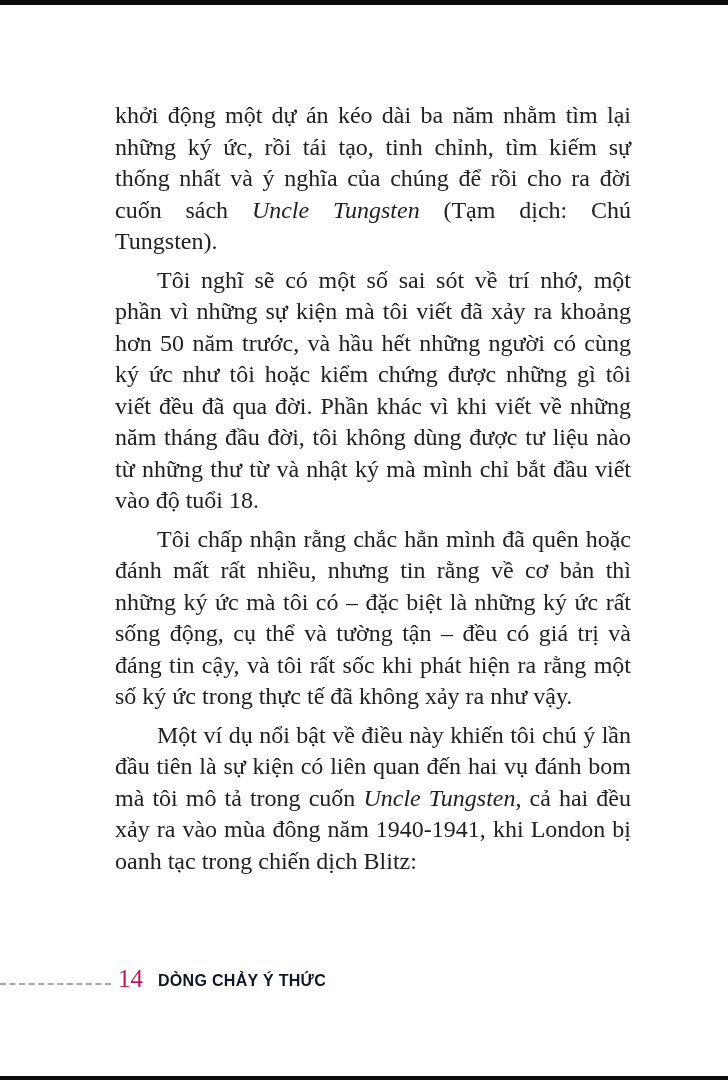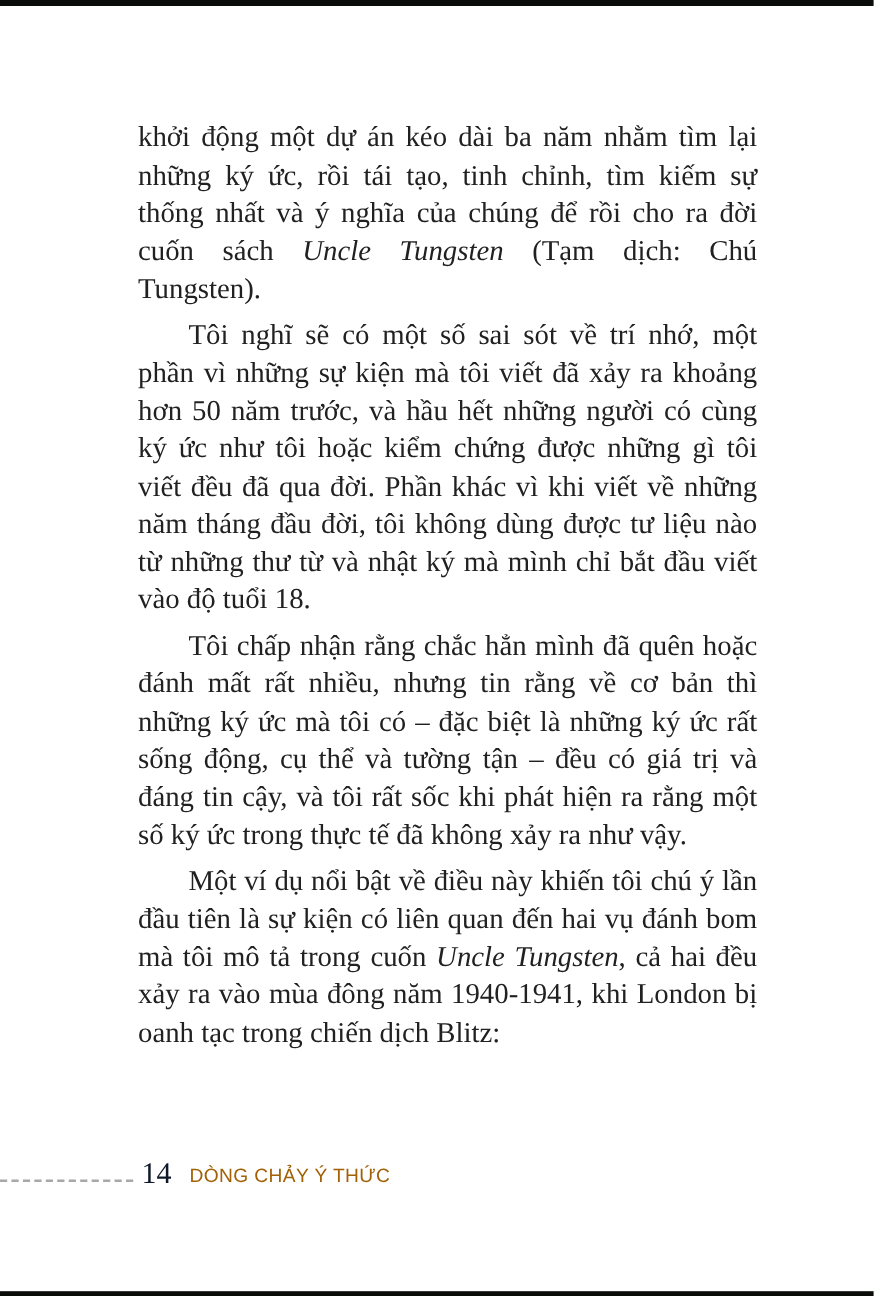--- a/index.html
+++ b/index.html
@@ -65,32 +65,32 @@
     width: 111px;
     height: 0;
     border-top: 2px dashed #a8a8a8;
   }
   .footer .pagenum {
     position: absolute;
     left: 118px;
     top: 1px;
     font-size: 25px;
     line-height: 28px;
-    color: #0f172a;
+    color: #be185d;
     font-family: "Liberation Serif", "DejaVu Serif", serif;
   }
   .footer .booktitle {
     position: absolute;
     left: 158px;
     top: 8px;
     font-size: 16px;
     line-height: 18px;
-    font-weight: normal;
+    font-weight: bold;
     letter-spacing: 0.3px;
-    color: #a16207;
+    color: #0f172a;
     font-family: "Liberation Sans", "DejaVu Sans", sans-serif;
   }
 </style>
 </head>
 <body>
 
 <div class="page">
   <div class="edge-bar top"></div>
 
   <div class="body-text" id="page-body">

